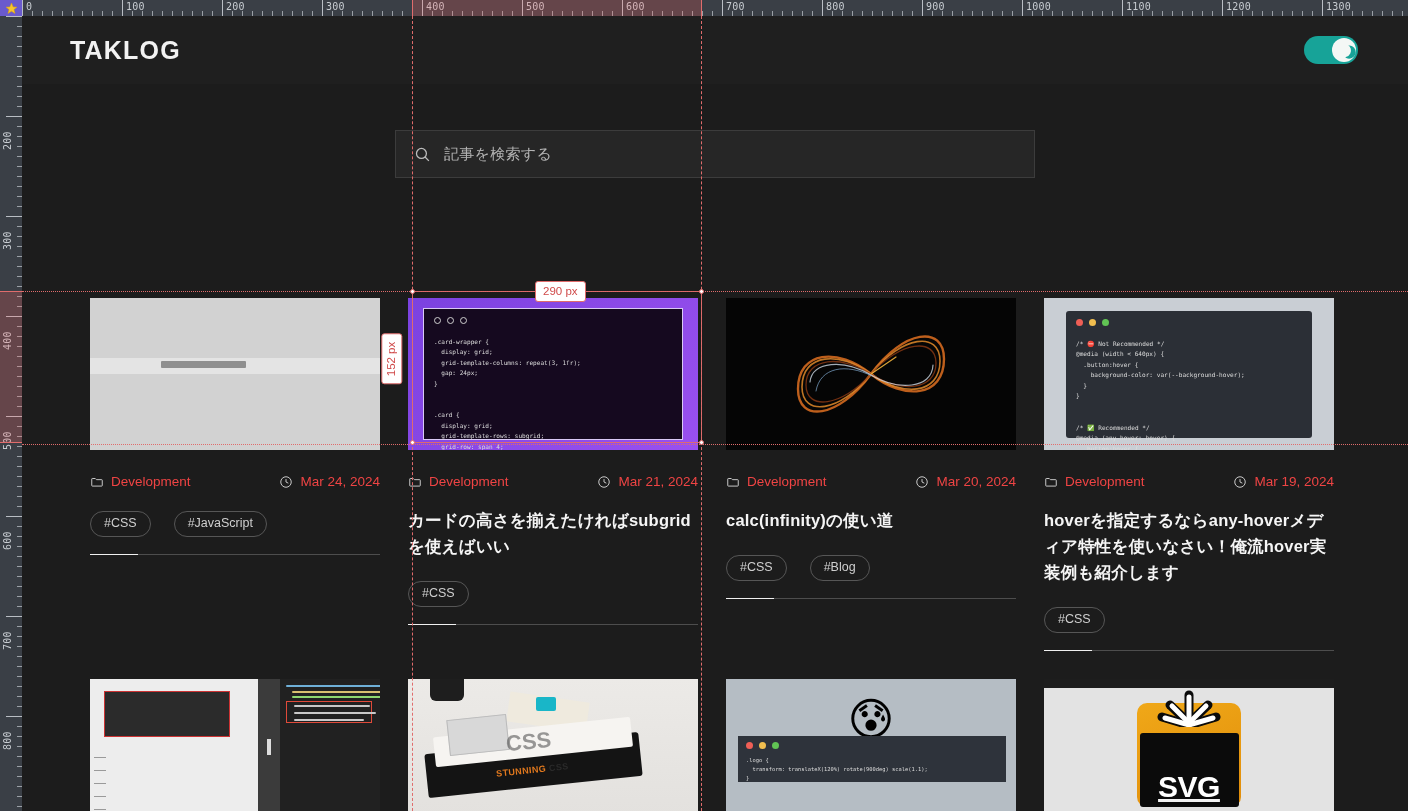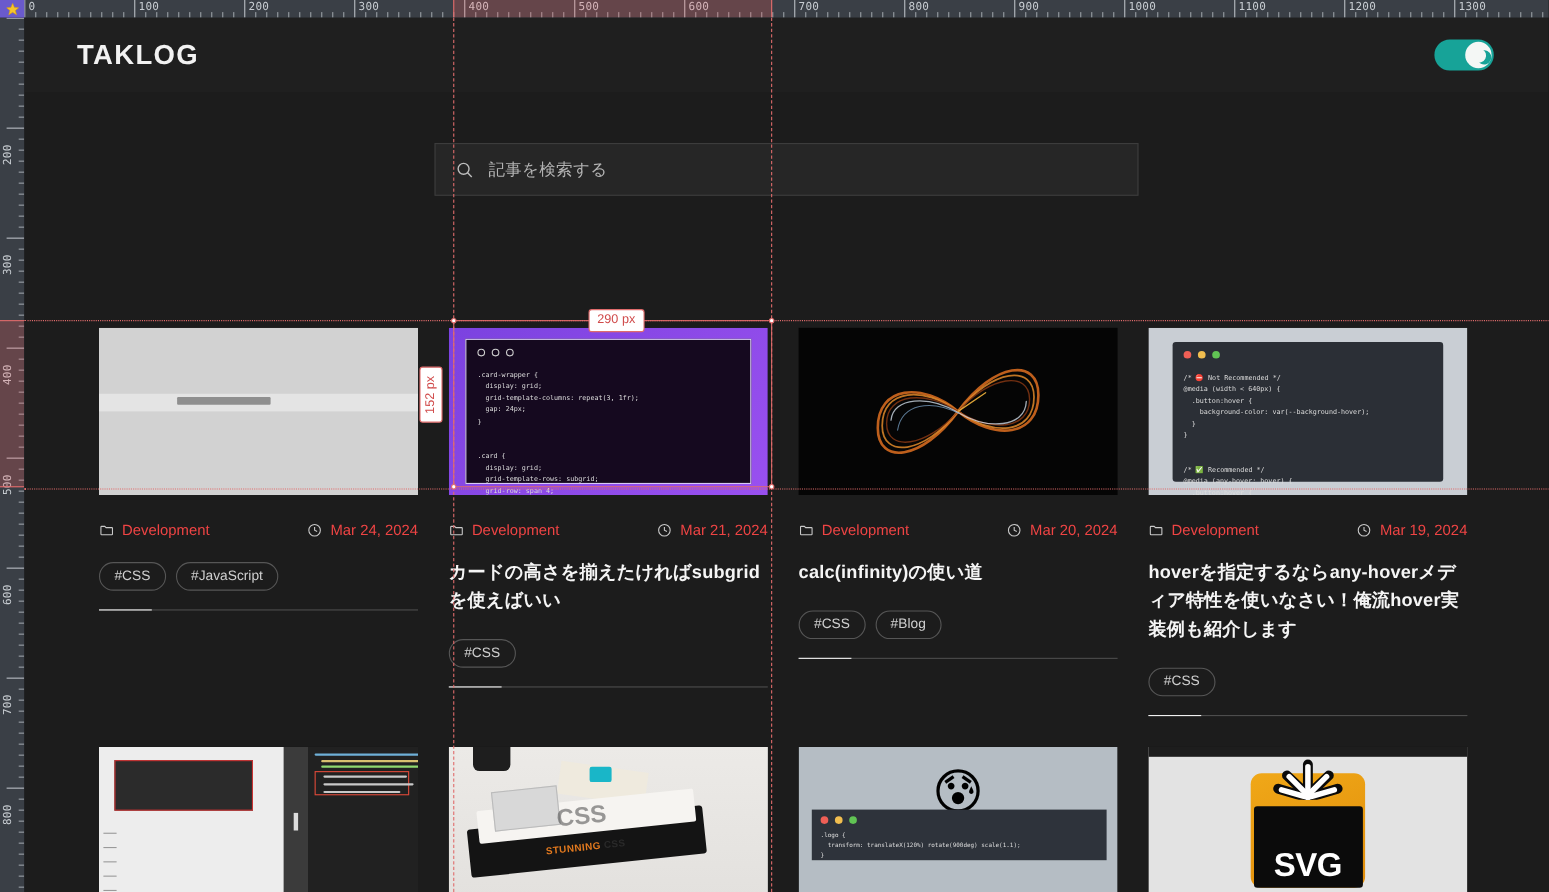--- a/index.html
+++ b/index.html
@@ -212,21 +212,21 @@
     margin-top: 18px;
     color: #f5f5f5;
     font-size: 16.5px;
     font-weight: 700;
     line-height: 1.58;
     letter-spacing: .2px;
   }
 
   .tags {
     display: flex;
-    gap: 9px;
+    gap: 23px;
     margin-top: 22px;
     flex-wrap: wrap;
   }
   .tag {
     border: 1px solid #565656;
     border-radius: 999px;
     color: #cfcfcf;
     font-size: 12.5px;
     padding: 5px 13px 6px;
     line-height: 1;
@@ -316,20 +316,21 @@
     left: 50%; top: 50%; transform: translate(-50%,-50%);
     width: 104px; height: 104px;
     background: linear-gradient(160deg,#f0a818,#e08c0a);
     border-radius: 10px;
     display: flex; align-items: flex-end; justify-content: center;
   }
   .th-svg .logo .blk {
     width: 99px; height: 74px; background: #0b0b0b; border-radius: 3px;
     display: flex; align-items: flex-end; justify-content: center;
     position: relative;
+    text-decoration: underline;
   }
   .th-svg .logo .blk .txt {
     color: #fff; font-size: 30px; font-weight: 700; line-height: 1; padding-bottom: 5px;
     letter-spacing: -.5px;
   }
   .th-svg .logo .burst { position: absolute; left: 50%; top: -20px; transform: translateX(-50%); }
 
   
   .overlay { position: absolute; inset: 0; z-index: 40; pointer-events: none; }
   .guide-v { position: absolute; top: 0; bottom: 0; width: 0; border-left: 1px dashed #e06c6c; }

